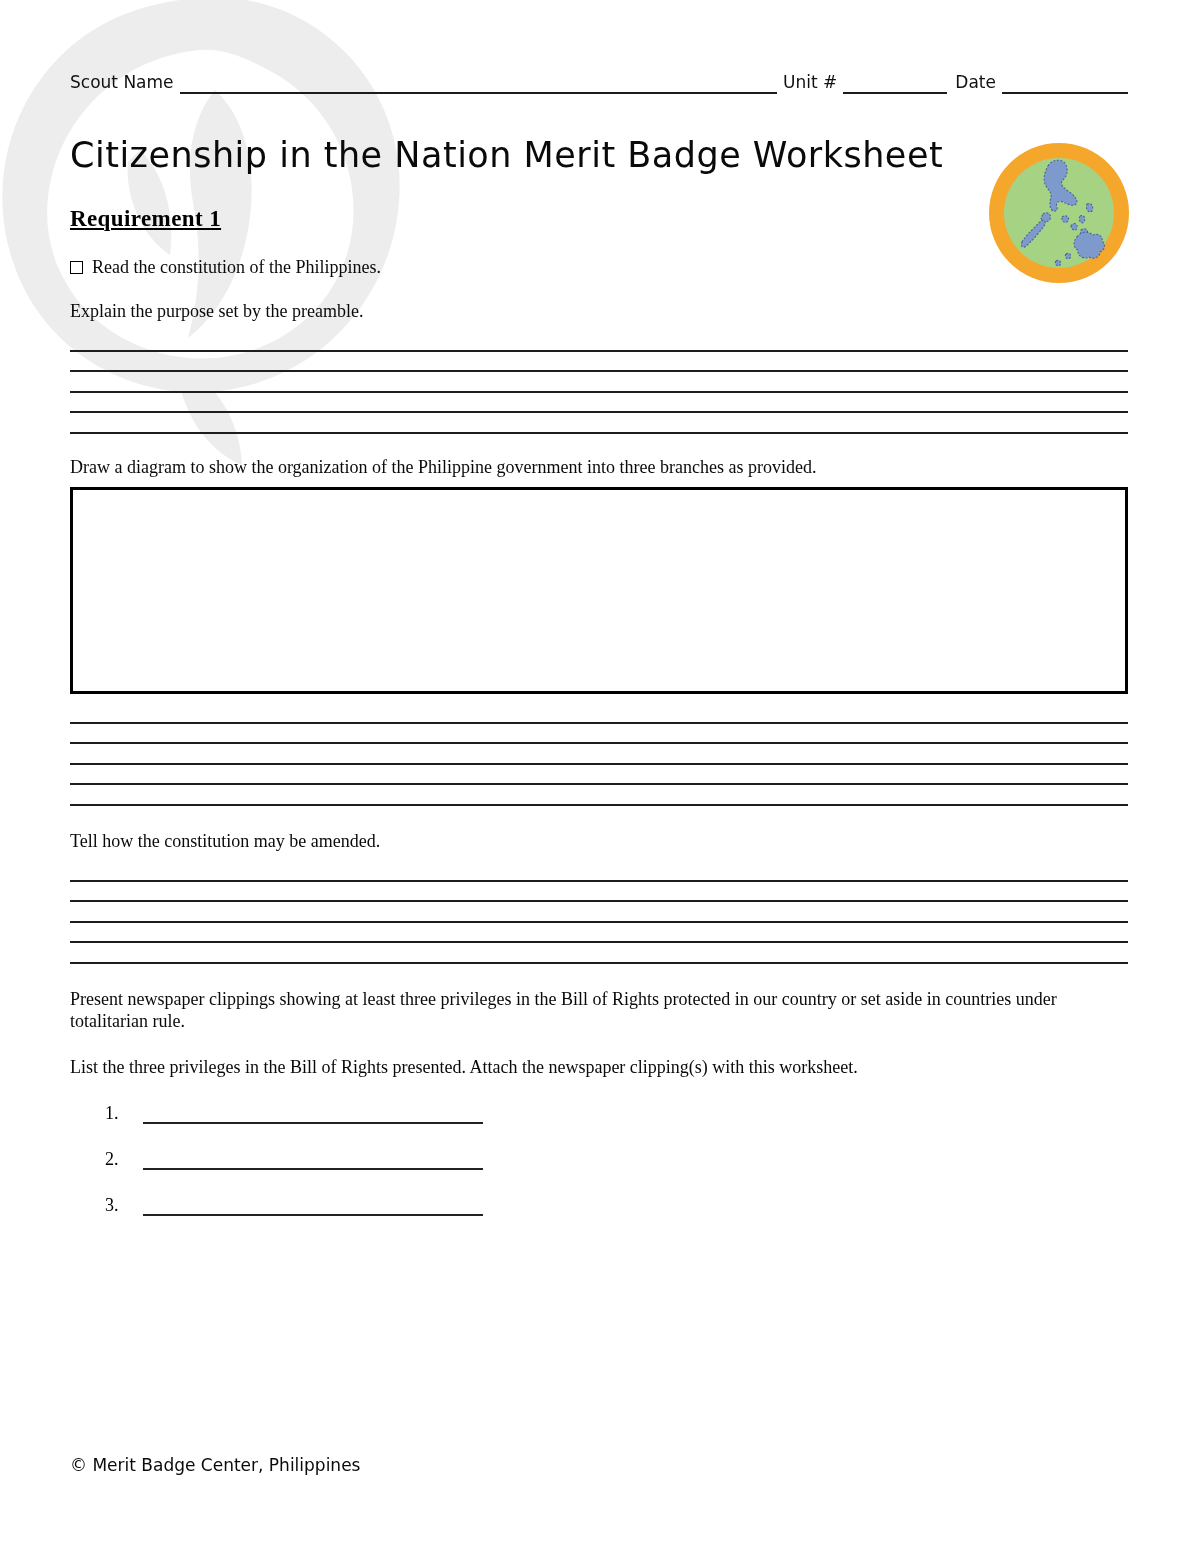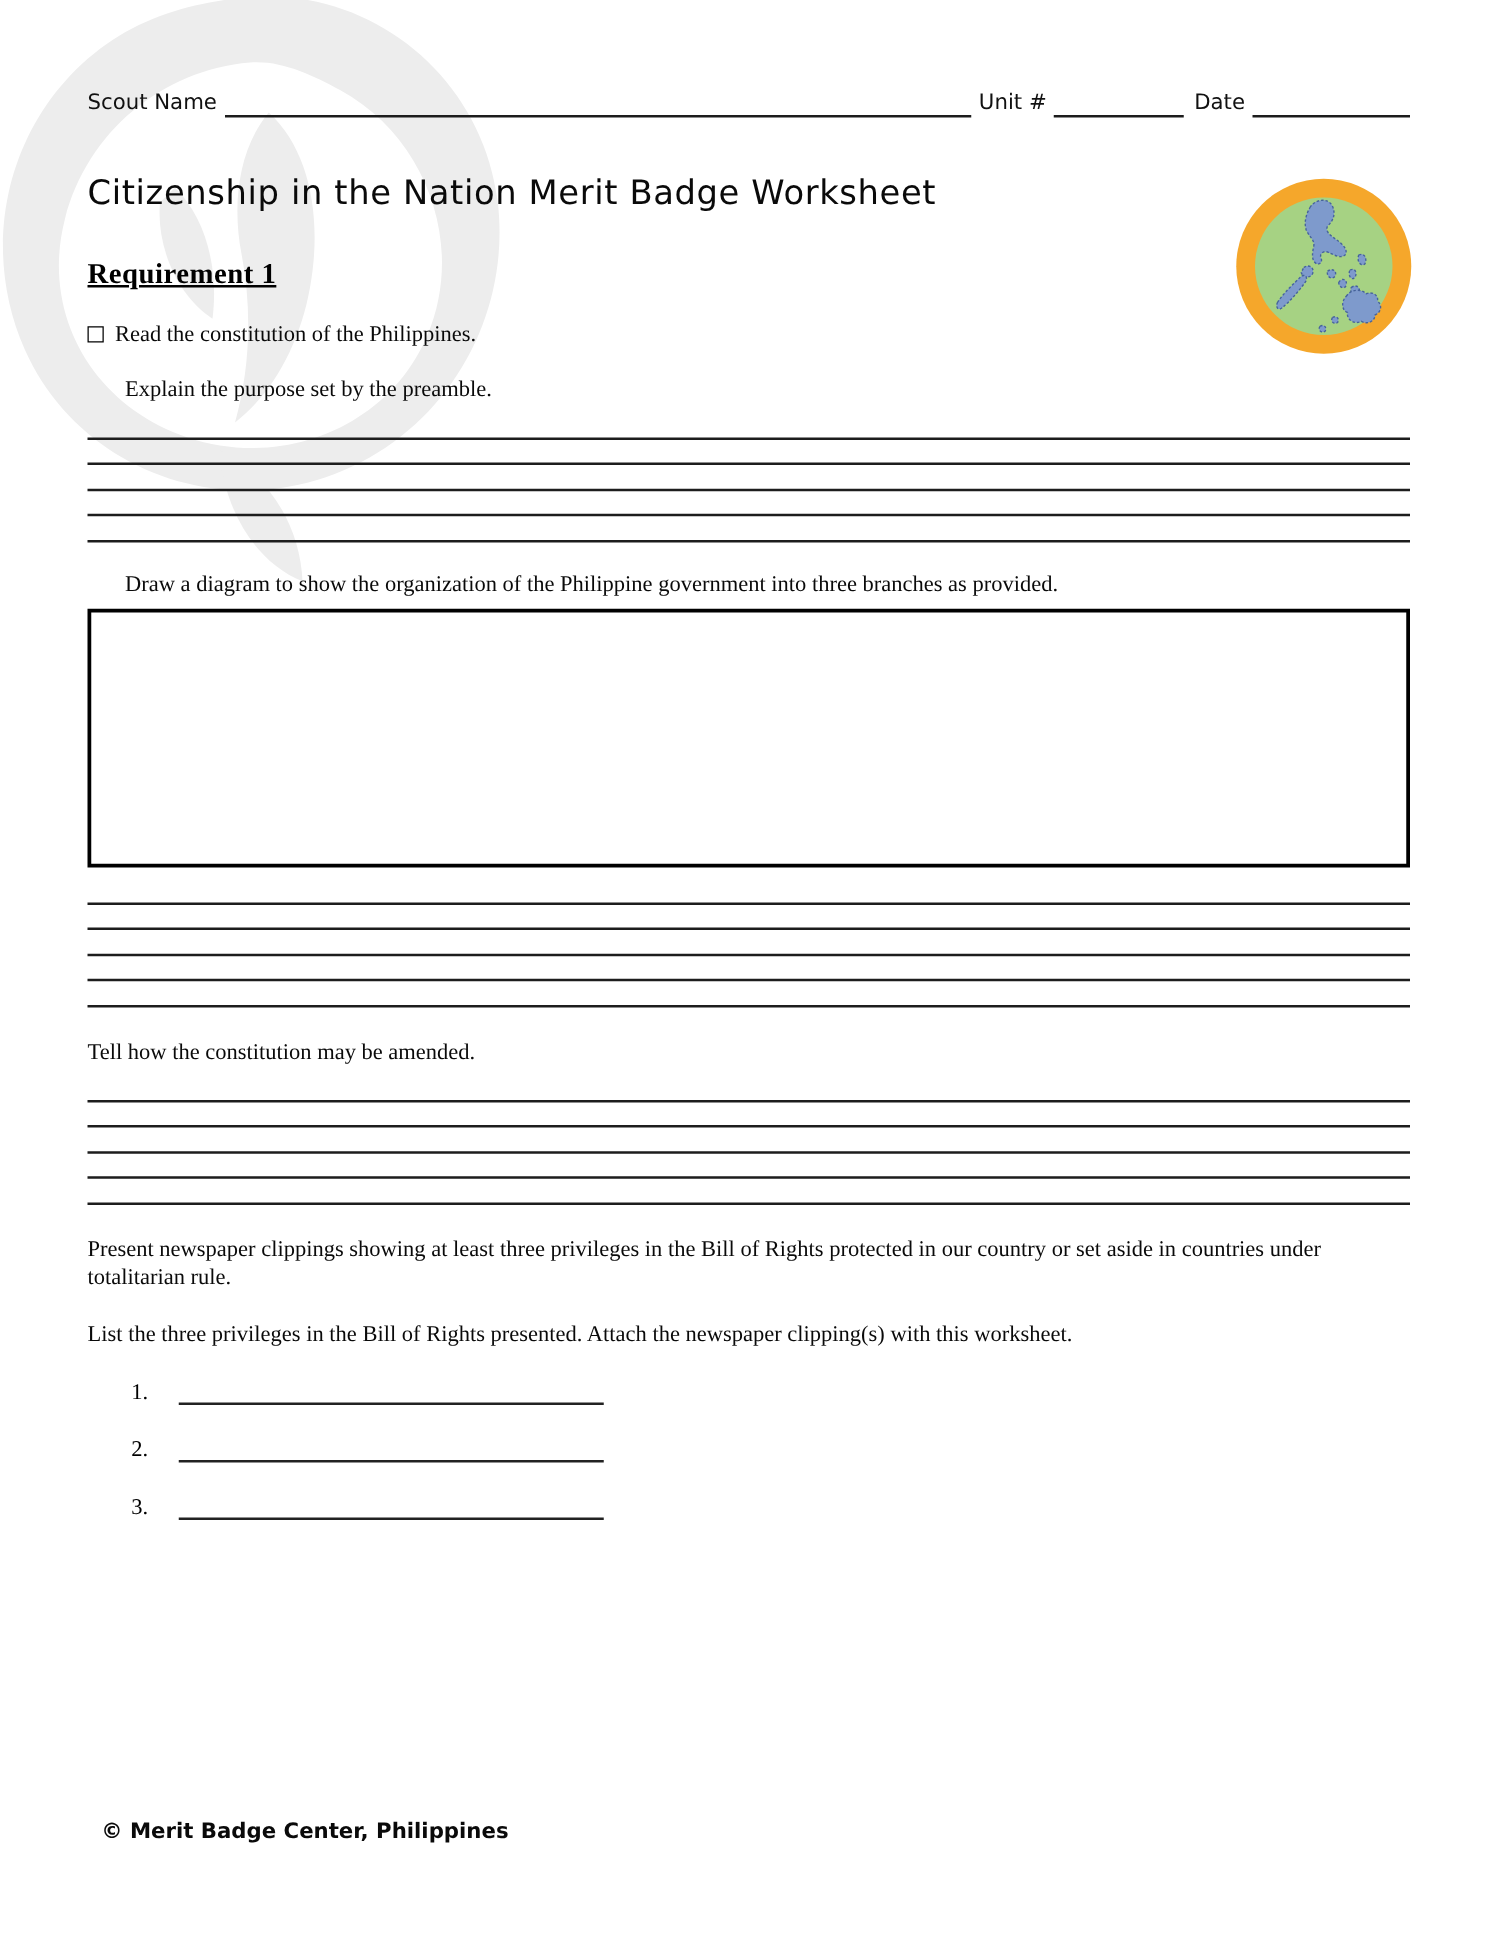--- a/index.html
+++ b/index.html
@@ -27,21 +27,21 @@
   }
   .topline .lbl { white-space:nowrap; padding-bottom:2px; }
   .fill-line { border-bottom:2px solid #1c1c1c; height:20px; }
   .fill-name { flex:1 1 auto; margin:0 6px 0 6px; }
   .fill-unit { width:104px; margin:0 8px 0 6px; }
   .fill-date { width:126px; margin-left:6px; }
 
   .page-title {
     margin-top:40px;
     font-family:"DejaVu Sans","Liberation Sans",sans-serif;
-    font-size:27px; font-weight:400; letter-spacing:0.5px;
+    font-size:35px; font-weight:400; letter-spacing:0.5px;
     color:#0a0a0a; line-height:42px;
   }
   .badge { position:absolute; left:988px; top:142px; width:142px; height:142px; }
 
   .req-heading {
     font-family:"Liberation Serif",serif;
     font-weight:bold; font-size:23px; letter-spacing:0.4px;
     color:#000;
   }
   #req1-heading { margin-top:30px;text-decoration:underline; }
@@ -49,43 +49,43 @@
 
   .body-text {
     font-size:18px; line-height:22px; color:#0a0a0a;
   }
   .checkbox-row { margin-top:24px; display:flex; align-items:center;text-align:right; }
   .checkbox {
     display:inline-block; width:13px; height:13px;
     border:1.6px solid #000; margin-right:9px; background:#fff;
     flex:0 0 auto;
   }
-  .prompt { margin-top:22px;margin-left:30px; }
+  .prompt { margin-top:22px; }
 
   .line-group { margin-top:9px; }
   .write-line { height:20.6px; border-bottom:2px solid #1d1d1d; }
 
   .diagram-box {
     margin-top:9px; height:207px;
     border:3px solid #000; background:#fff;
   }
 
   .intro-text { margin-top:24px; max-width:1040px; }
   .instruction-text { margin-top:24px; }
 
   .numbered { margin-top:20px; }
   .numbered-row { display:flex; align-items:flex-end; margin-top:26px; height:20px; }
   .numbered-row .num { width:28px; margin-left:35px; font-size:18px; }
   .answer-line { width:340px; border-bottom:2px solid #222; height:18px; margin-left:10px; }
 
   .footer {
-    position:absolute; left:81px; right:72px; top:1455px;
+    position:absolute; left:70px; right:72px; top:1455px;
     display:flex; justify-content:space-between;
     font-family:"DejaVu Sans","Liberation Sans",sans-serif;
-    font-weight:bold; font-size:17px; color:#0a0a0a;
+    font-weight:normal; font-size:17px; color:#0a0a0a;
   }
 </style>
 </head>
 <body>
 
 <div class="page">
 
   <svg class="watermark" width="480" height="540" viewBox="0 0 480 540">
     <g fill="#ededed">
       <path d="M205,18 C305,8 395,80 408,180 C420,275 365,370 270,402 C175,434 70,390 30,300 C-10,210 20,105 100,52 C132,31 168,22 205,18 Z

